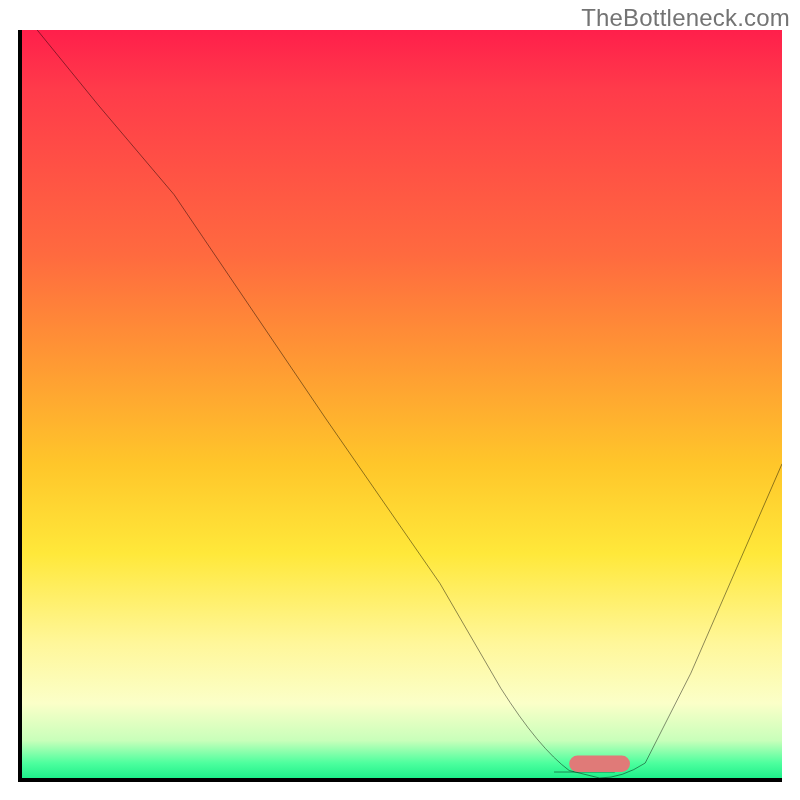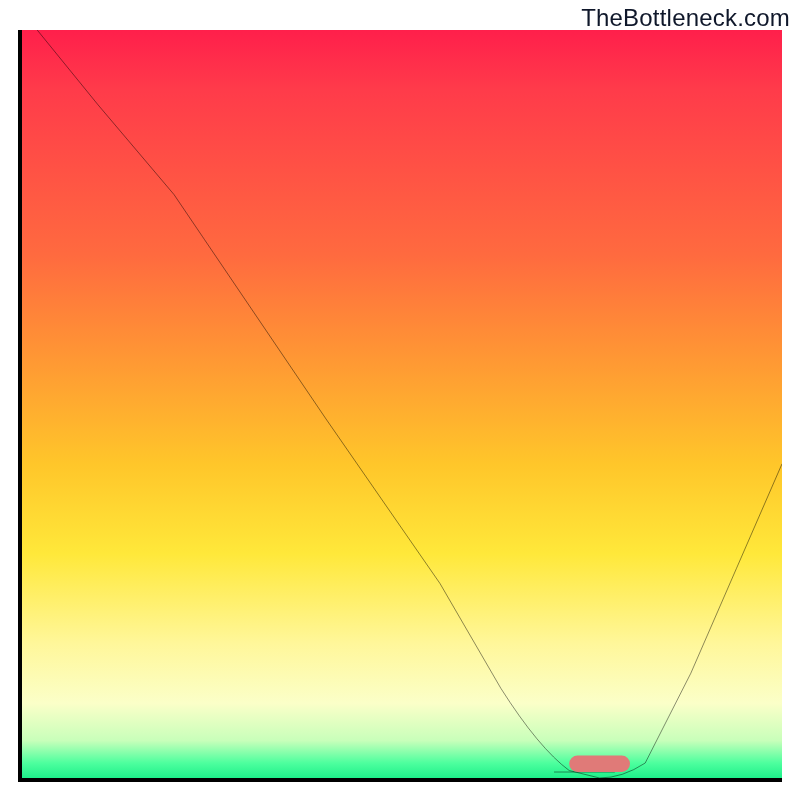--- a/index.html
+++ b/index.html
@@ -13,21 +13,21 @@
   }
   .container {
     position: relative;
     width: 800px;
     height: 800px;
   }
   .watermark {
     position: absolute;
     top: 4px;
     right: 10px;
-    color: #0f172a;
+    color: #737373;
     font-size: 24px;
     font-weight: 400;
     letter-spacing: 0.2px;
     z-index: 10;
   }
   .axes {
     position: absolute;
     left: 18px;
     top: 30px;
     width: 764px;

